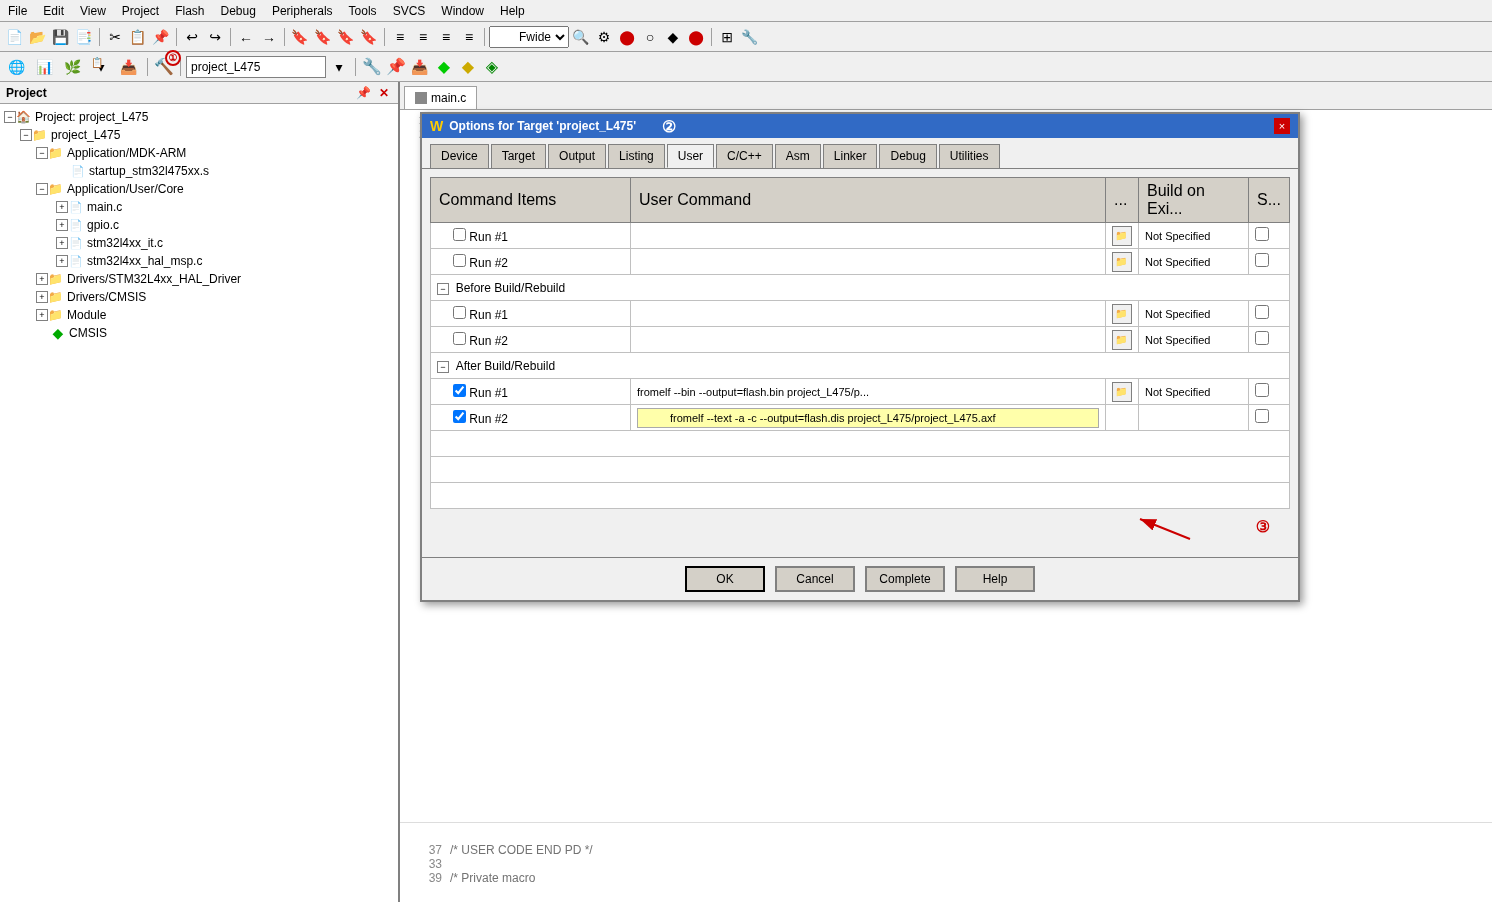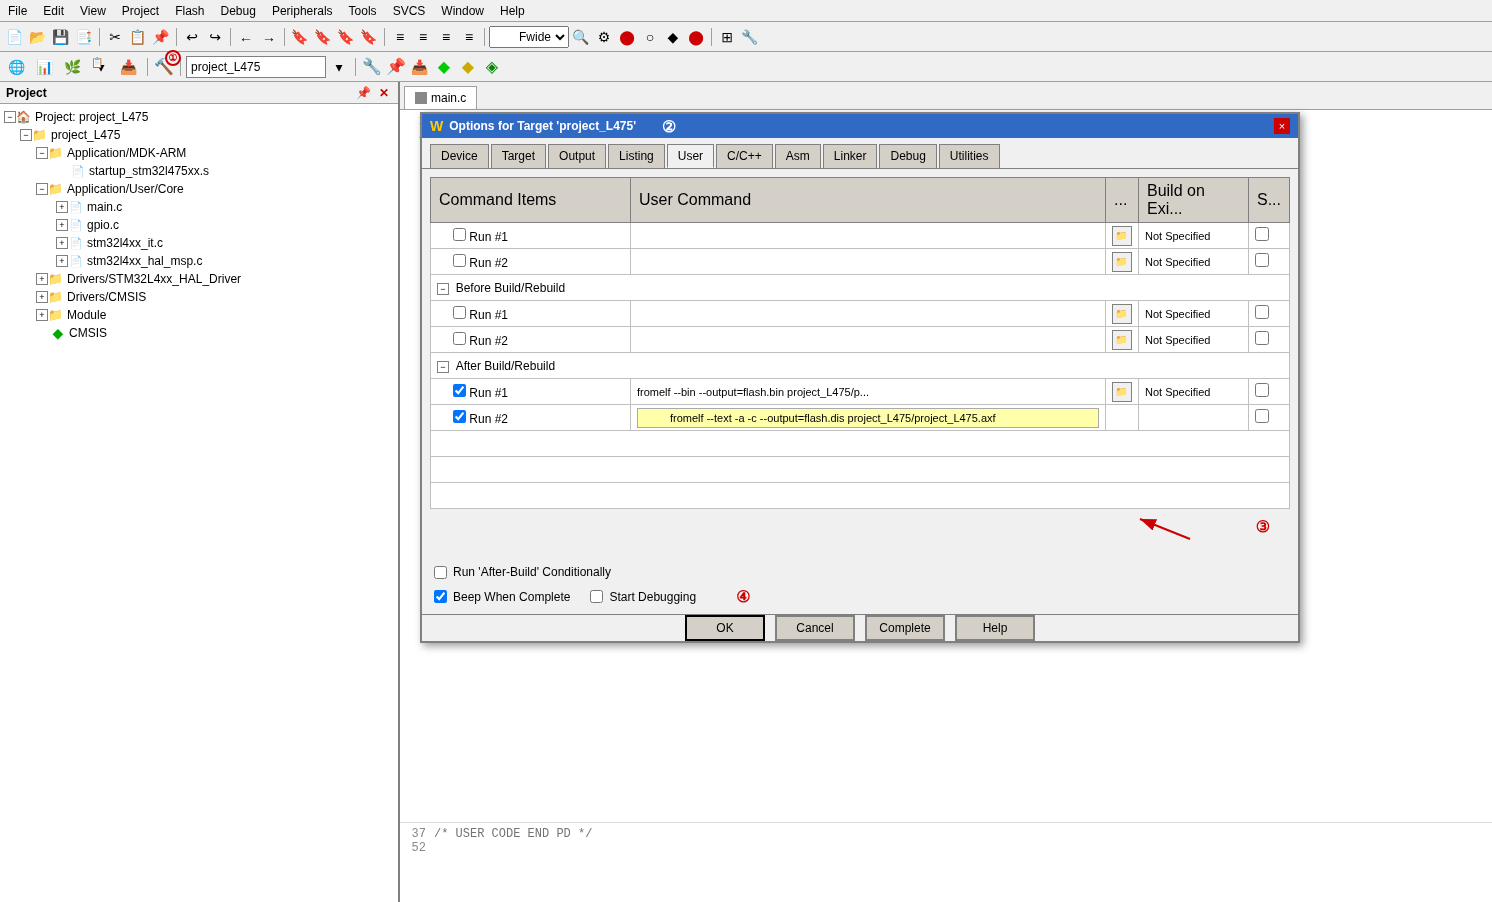--- a/index.html
+++ b/index.html
@@ -63,21 +63,21 @@
     .cmd-input { width: 100%; height: 20px; border: none; background: transparent; font-family: inherit; font-size: 11px; }
     .cmd-input.highlighted { background: #ffffaa; border: 1px solid #aaa; padding-left: 32px; }
     .folder-btn { width: 20px; height: 20px; border: 1px solid #808080; background: #f0f0f0; display: flex; align-items: center; justify-content: center; cursor: pointer; font-size: 10px; }
     .not-specified { color: #000; font-size: 11px; }
     .stop-checkbox { width: 14px; height: 14px; }
 
     
     .dialog-footer-opts { padding: 8px 12px; display: flex; flex-direction: column; gap: 8px; }
     .dialog-footer-opts .row { display: flex; align-items: center; gap: 20px; }
     .dialog-footer-opts label { display: flex; align-items: center; gap: 6px; font-size: 12px; cursor: pointer; }
-    .dialog-btns { border-top: 1px solid #808080; padding: 0; display: flex; justify-content: center; gap: 10px; background: #f0f0f0; }
+    .dialog-btns { border-top: 1px solid #808080; padding: 8px; display: flex; justify-content: center; gap: 10px; background: #f0f0f0; }
     .dialog-btn { min-width: 80px; height: 26px; border: 2px solid #808080; background: #d4d0c8; cursor: pointer; font-size: 12px; padding: 2px 12px; }
     .dialog-btn.default { border: 2px solid #000; }
   </style>
 </head>
 <body>
 
 <div class="menubar">
   <span class="menubar-item">File</span>
   <span class="menubar-item">Edit</span>
   <span class="menubar-item">View</span>
@@ -430,54 +430,38 @@
                 <marker id="arrowhead3" markerWidth="8" markerHeight="6" refX="8" refY="3" orient="auto">
                   <polygon points="0 0, 8 3, 0 6" fill="#cc0000"></polygon>
                 </marker>
               </defs>
               <line x1="180" y1="30" x2="130" y2="10" stroke="#cc0000" stroke-width="2" marker-end="url(#arrowhead3)"></line>
             </svg>
             <span style="position:absolute; right:20px; top:8px; color:#cc0000; font-size:16px; font-weight:bold;">③</span>
           </div>
         </div>
 
-        <div class="dialog-footer-opts">
-          <div class="row">
-            <label>
-              <input type="checkbox" style="">
-              <span>Run 'After-Build' Conditionally</span>
-            </label>
-          </div>
-          <div class="row">
-            <label>
-              <input type="checkbox" checked="" style="">
-              <span>Beep When Complete</span>
-            </label>
-            <label>
-              <input type="checkbox" style="">
-              <span>Start Debugging</span>
-            </label>
-
-            <span style="color:#cc0000; font-size:16px; font-weight:bold; margin-left:20px;">④</span>
-          </div>
-        </div>
 
         <div class="dialog-btns">
           <button class="dialog-btn default">OK</button>
           <button class="dialog-btn">Cancel</button>
           <button class="dialog-btn">Complete</button>
           <button class="dialog-btn">Help</button>
         </div>
       </div>
     </div>
 
-    <div style="position:absolute; bottom:0; left:0; right:0; height:80px; background:#fff; font-family:Liberation Mono, monospace; font-size:12px; padding:4px; border-top:1px solid #ddd;">
+    <div style="position:absolute; bottom:0; left:0; right:0; height:80px; background:#fff; font-family:Liberation Sans, sans-serif; font-size:12px; padding:20px; border-top:1px solid #ddd;">
       <div class="editor-line">
         <span class="line-num">37</span>
         <span class="line-code code-comment">/* USER CODE END PD */</span>
       </div>
       <div class="editor-line">
-        <span class="line-num">52</span>
+        <span class="line-num">33</span>
         <span class="line-code"></span>
+      </div>
+      <div class="editor-line">
+        <span class="line-num">39</span>
+        <span class="line-code code-comment">/* Private macro</span>
       </div>
     </div>
   </div>
 </div>
 
 </body></html>

